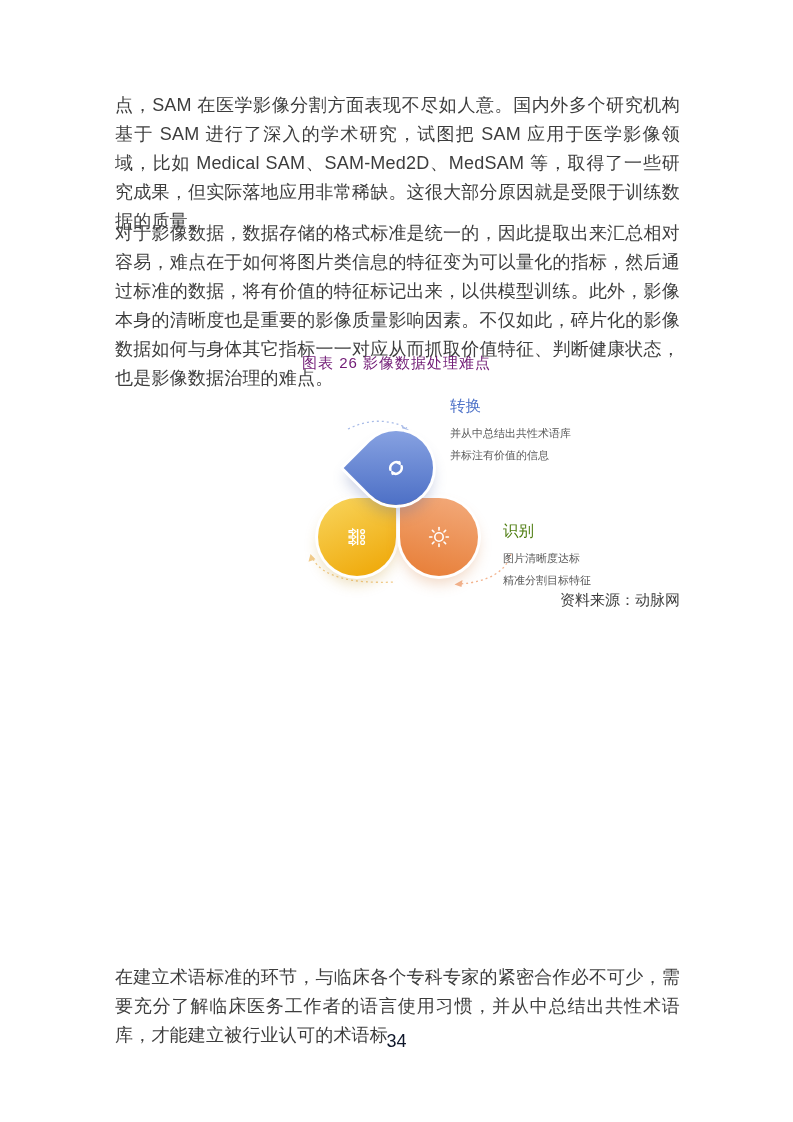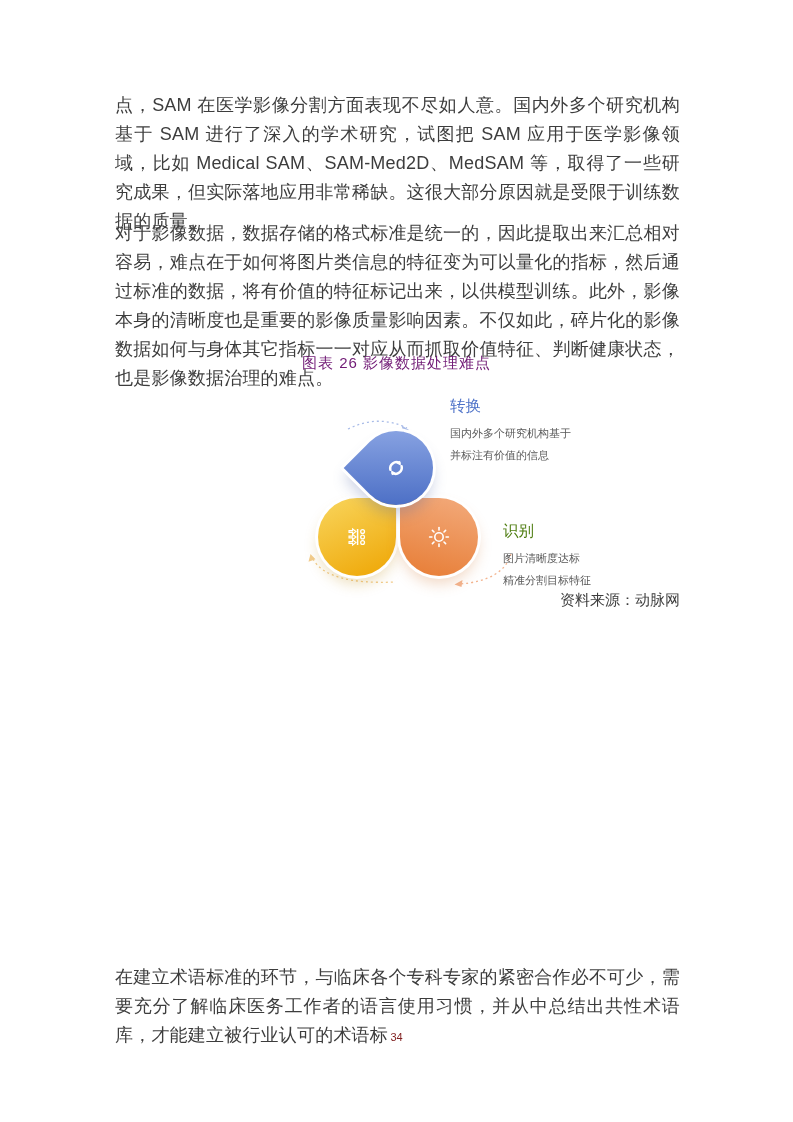--- a/index.html
+++ b/index.html
@@ -57,21 +57,21 @@
   .label-convert{ left:450px; top:8px; text-align:left; }
   .label-standard{ left:40px; top:97px; width:256px; text-align:right; }
   .label-identify{ left:503px; top:133px; text-align:left; }
   .arcs{ position:absolute; left:0; top:0; z-index:0; }
   .source{
     position:absolute; right:113px; top:590px;
     font-size:15px; line-height:20px; color:#3d3d3d;
   }
   .page-number{
     position:absolute; left:0; top:1031px; width:793px;
-    text-align:center; font-size:11px; color:#7f1d1d;
+    text-align:center; font-size:18px; color:#0f172a;
   }
 </style>
 </head>
 <body>
 
 <div class="page">
 
   <p class="para" style="top:91px">点，SAM 在医学影像分割方面表现不尽如人意。国内外多个研究机构基于 SAM 进行了深入的学术研究，试图把 SAM 应用于医学影像领域，比如 Medical SAM、SAM-Med2D、MedSAM 等，取得了一些研究成果，但实际落地应用非常稀缺。这很大部分原因就是受限于训练数据的质量。</p>
   <p class="para" style="top:219px">对于影像数据，数据存储的格式标准是统一的，因此提取出来汇总相对容易，难点在于如何将图片类信息的特征变为可以量化的指标，然后通过标准的数据，将有价值的特征标记出来，以供模型训练。此外，影像本身的清晰度也是重要的影像质量影响因素。不仅如此，碎片化的影像数据如何与身体其它指标一一对应从而抓取价值特征、判断健康状态，也是影像数据治理的难点。</p>
 
@@ -124,21 +124,21 @@
           <line x1="6.4" y1="6.4" x2="8" y2="8"></line>
           <line x1="18" y1="18" x2="19.6" y2="19.6"></line>
           <line x1="6.4" y1="19.6" x2="8" y2="18"></line>
           <line x1="18" y1="8" x2="19.6" y2="6.4"></line>
         </g>
       </svg>
     </span>
 
     <div class="node-label label-convert">
       <div class="label-head c-blue">转换</div>
-      <div class="label-desc">国内外多个研究机构基于</div>
+      <div class="label-desc">并从中总结出共性术语库</div>
       <div class="label-desc">并标注有价值的信息</div>
     </div>
 
 
     <div class="node-label label-identify">
       <div class="label-head c-orange">识别</div>
       <div class="label-desc">图片清晰度达标</div>
       <div class="label-desc">精准分割目标特征</div>
     </div>
 

